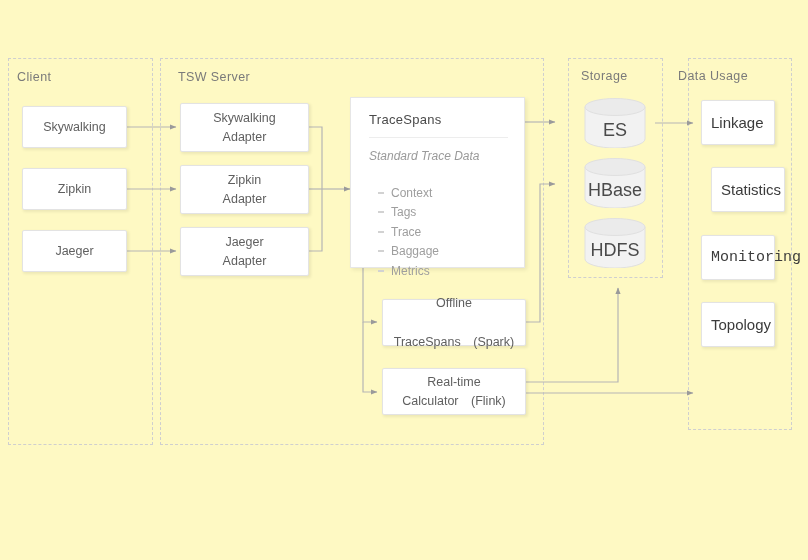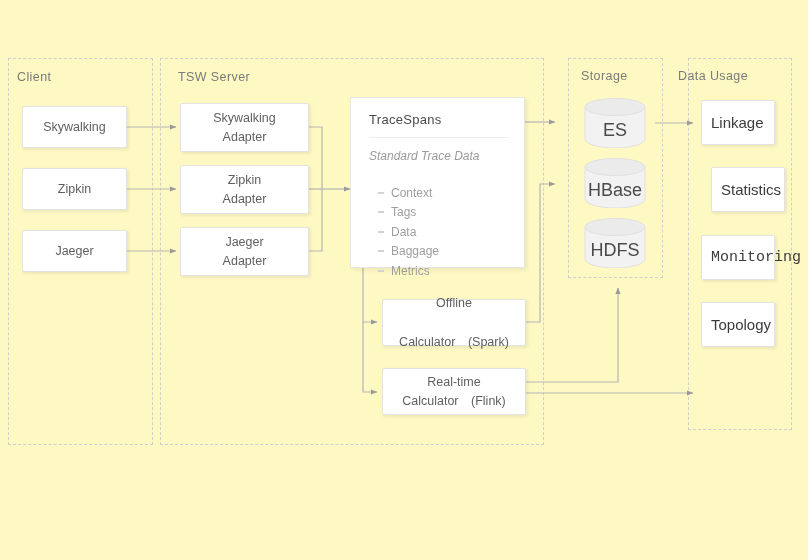--- a/index.html
+++ b/index.html
@@ -201,36 +201,36 @@
       <li>
         <span class="ts-bullet"></span>
         <span>Context</span>
       </li>
       <li>
         <span class="ts-bullet"></span>
         <span>Tags</span>
       </li>
       <li>
         <span class="ts-bullet"></span>
-        <span>Data</span>
+        <span>Trace</span>
       </li>
       <li>
         <span class="ts-bullet"></span>
         <span>Baggage</span>
       </li>
       <li>
         <span class="ts-bullet"></span>
         <span>Metrics</span>
       </li>
     </ul>
   </div>
 
   <div class="node two-line" style="left:382px; top:299px; width:144px; height:47px;gap:20px;">
     <span>Offline</span>
-    <span>Calculator　(Spark)</span>
+    <span>TraceSpans　(Spark)</span>
   </div>
   <div class="node two-line" style="left:382px; top:368px; width:144px; height:47px;">
     <span>Real-time</span>
     <span>Calculator　(Flink)</span>
   </div>
 
   <div class="cyl" style="left:584px; top:98px; width:62px; height:50px;">
     <svg width="62" height="50" viewBox="0 0 62 50">
       <path d="M1,9 L1,41 A30,9 0 0 0 61,41 L61,9 z" fill="#f2f2f2" stroke="#e0e0e0" stroke-width="1"></path>
       <ellipse cx="31" cy="9" rx="30" ry="8.5" fill="#ebebeb" stroke="#e0e0e0" stroke-width="1"></ellipse>

